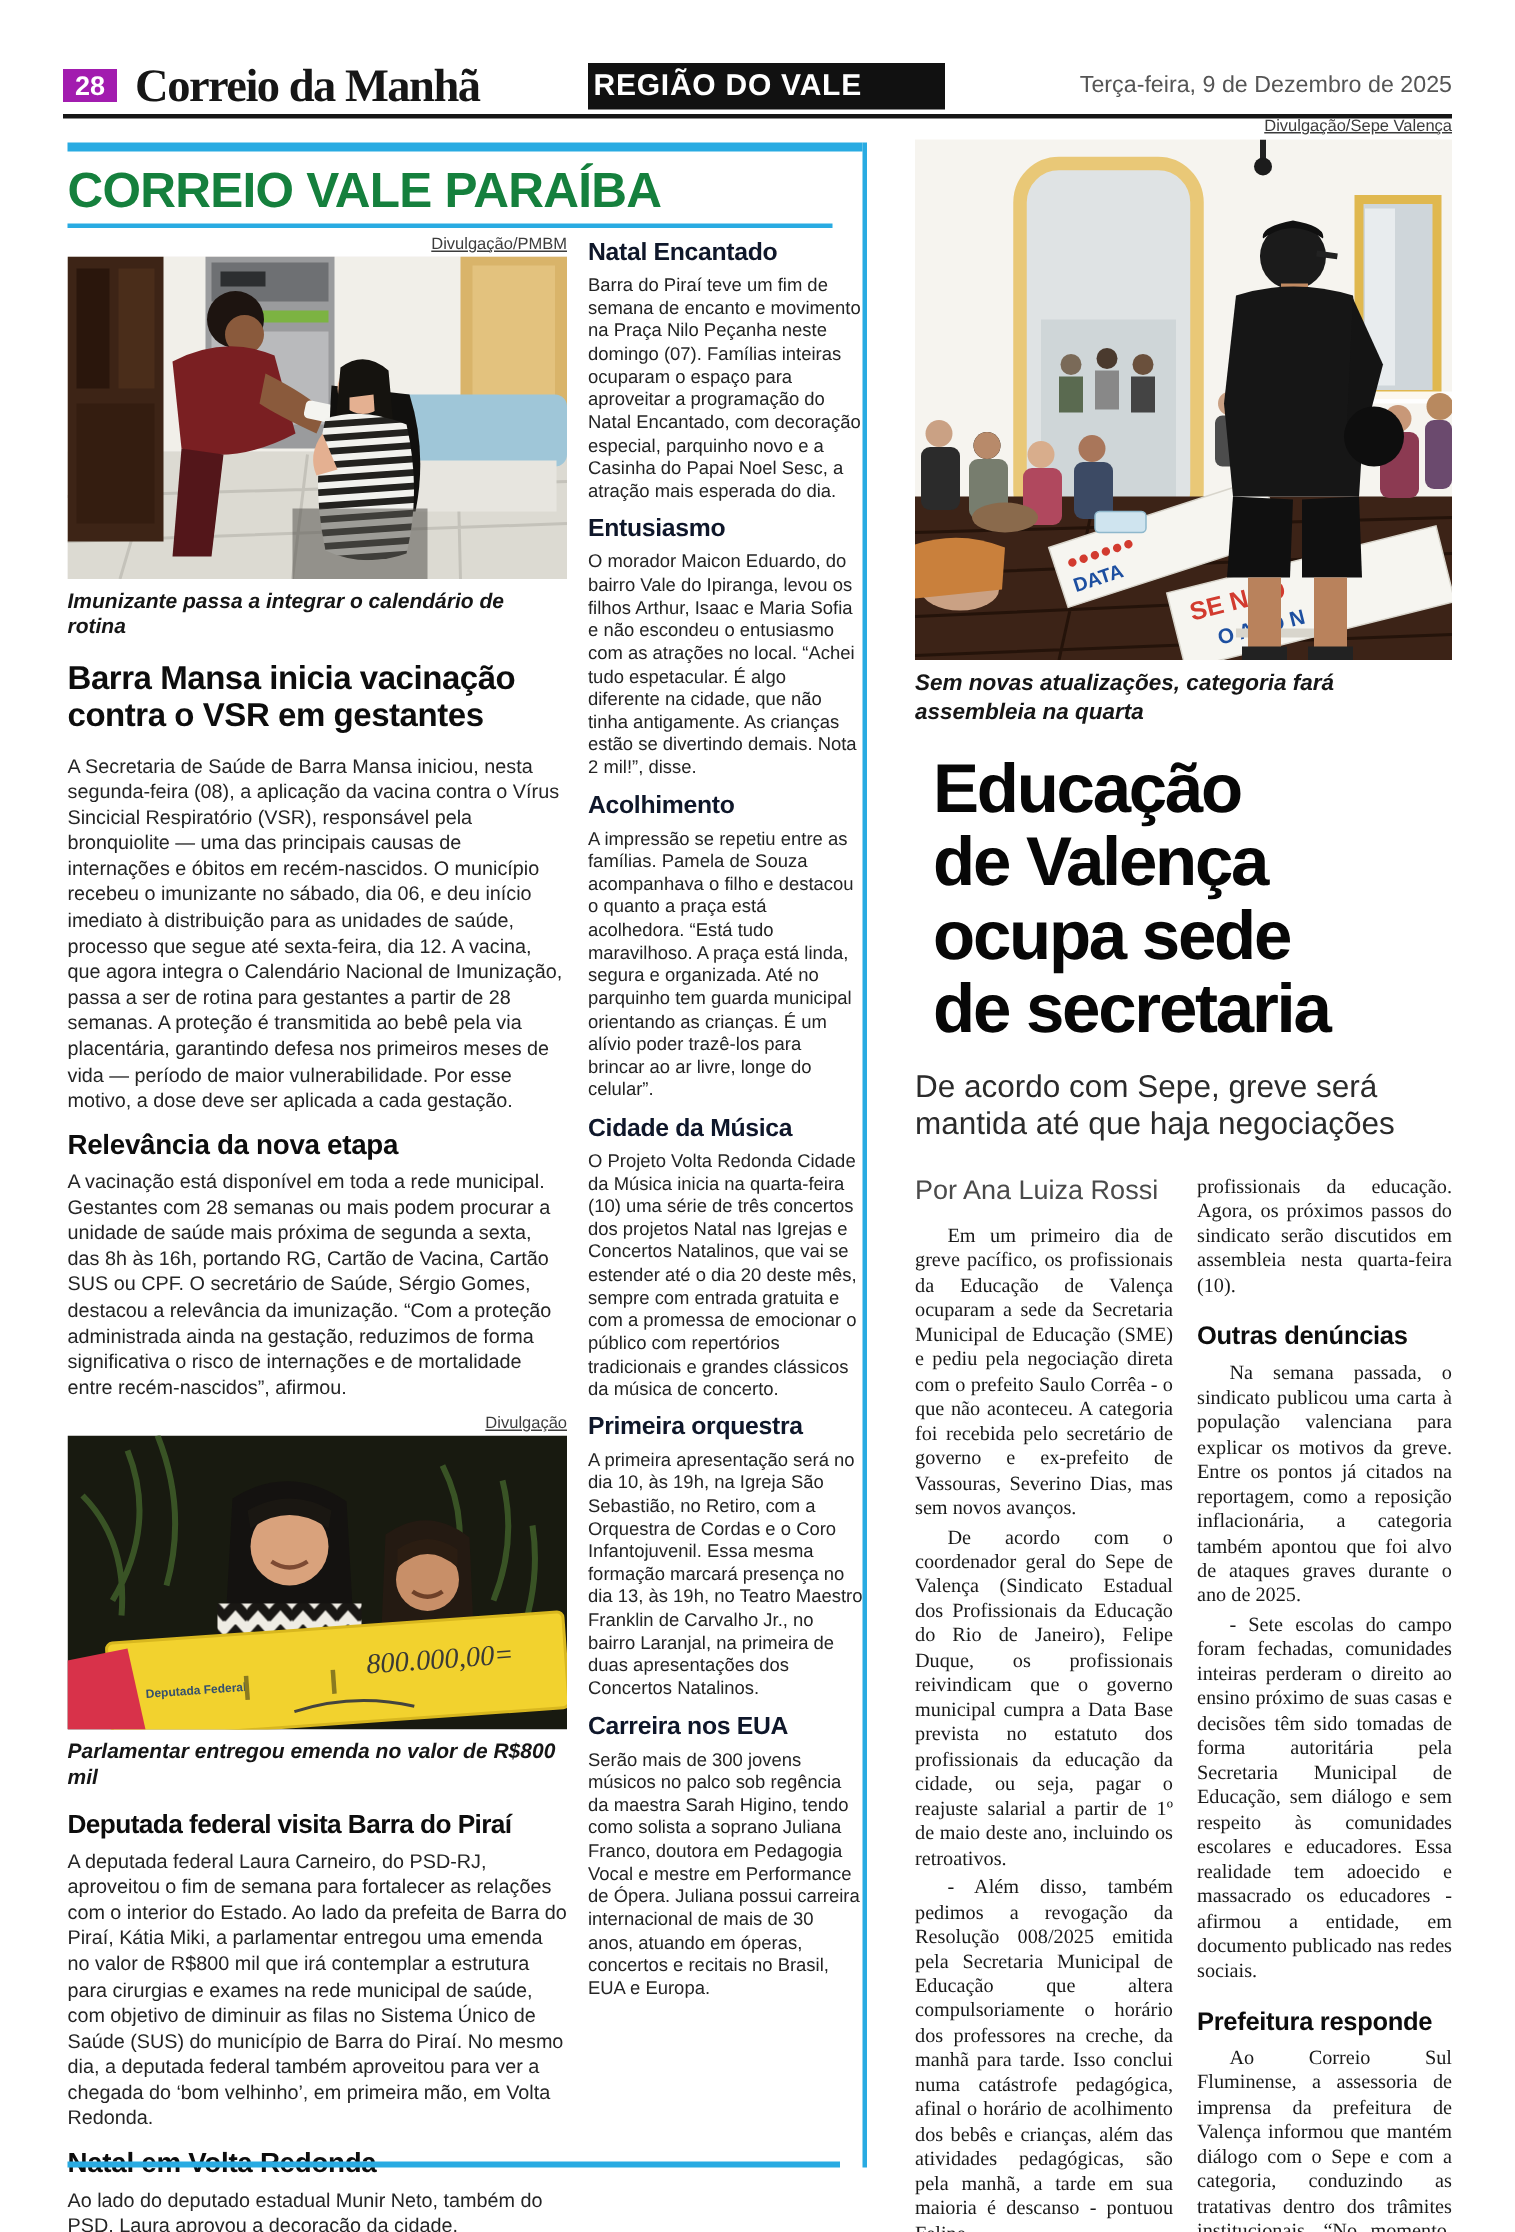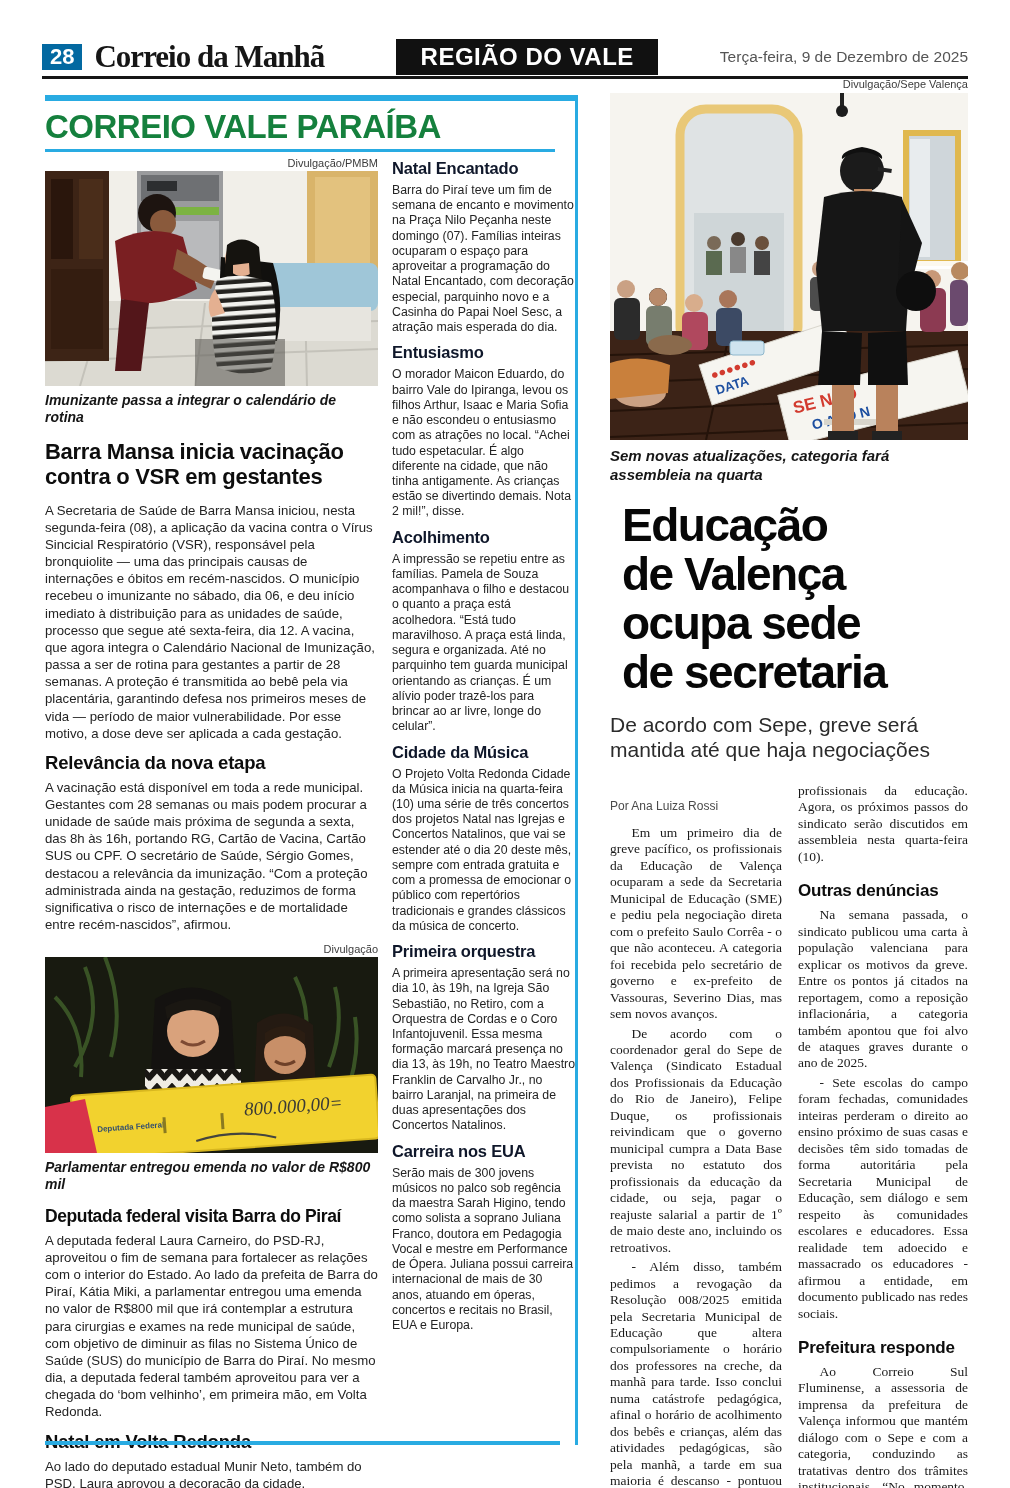--- a/index.html
+++ b/index.html
@@ -4,54 +4,54 @@
 <style>
   :root{ --accent:#29abe2; --ink:#111; --body:#222; }
   html,body{margin:0;padding:0;}
   body{
     width:1010px;height:1488px;position:relative;background:#fff;
     font-family:"Liberation Sans","DejaVu Sans",sans-serif;color:var(--body);
     overflow:hidden;
   }
   
   .pageheader{position:absolute;left:42px;top:40px;width:926px;height:34px;display:flex;align-items:center;}
-  .pagenum{background:#0369a1;color:#fff;font-weight:800;font-size:22px;padding:2px 8px;line-height:1;}
+  .pagenum{background:#a21caf;color:#fff;font-weight:800;font-size:18px;padding:2px 8px;line-height:1;}
   .paperlogo{font-family:"Liberation Serif","DejaVu Serif",serif;font-weight:700;font-size:31px;color:#161616;margin-left:12px;letter-spacing:-1px;white-space:nowrap;}
-  .sectionbox{background:#111;color:#fff;font-weight:800;font-size:24px;letter-spacing:.5px;padding:4px 16px;margin-left:72px;width:230px;text-align:center;white-space:nowrap;}
+  .sectionbox{background:#111;color:#fff;font-weight:800;font-size:20px;letter-spacing:.5px;padding:4px 4px;margin-left:72px;width:230px;white-space:nowrap;}
   .dateline{margin-left:auto;color:#555;font-size:15.5px;white-space:nowrap;}
   .headrule{position:absolute;left:42px;top:76px;width:926px;height:3px;background:#161616;}
 
   
   .valebox{position:absolute;left:45px;top:95px;width:533px;height:1350px;border-right:3px solid var(--accent);box-sizing:border-box;}
   .valebox .topbar{height:6px;background:var(--accent);}
   .valetitle{font-size:33px;font-weight:800;color:#15803d;letter-spacing:-.5px;margin:9px 0 6px 0;line-height:1;}
   .valeunderline{height:3px;background:var(--accent);width:510px;margin-bottom:3px;}
   .valecols{display:flex;gap:14px;}
   .colA{width:333px;flex:0 0 333px;}
   .colB{flex:1;min-width:0;}
-  .credit{font-size:11px;color:#3c3c3c;text-align:right;margin:2px 0 2px 0;}
+  .credit{font-size:11px;color:#3c3c3c;text-align:right;margin:2px 0 2px 0;text-decoration:underline;}
   .photo{display:block;}
   .caption{font-size:14px;font-weight:700;font-style:italic;color:#161616;margin:6px 0 13px 0;line-height:1.2;}
   .h2a{font-size:22px;font-weight:800;color:#0d0d0d;line-height:1.16;letter-spacing:-.3px;margin:2px 0 12px 0;white-space:nowrap;}
   .bodytext{font-size:13.2px;line-height:1.3;color:#242424;margin:0 0 10px 0;}
   .h3a{font-size:18.5px;font-weight:800;color:#0d0d0d;margin:4px 0 5px 0;letter-spacing:-.2px;}
   .h3wide{font-size:17.5px;font-weight:800;color:#0d0d0d;margin:2px 0 5px 0;letter-spacing:-.4px;white-space:nowrap;}
   .brieftitle{font-size:16.5px;font-weight:800;color:#0f172a;margin:8px 0 5px 0;letter-spacing:-.2px;}
   .brieftitle.first{margin-top:4px;}
   .briefbody{font-size:12.3px;line-height:1.24;color:#242424;margin:0;}
 
   
   .mainart{position:absolute;left:610px;top:78px;width:358px;}
   .mainart .credit{margin:0 0 3px 0;}
   .maincaption{font-size:15px;font-weight:700;font-style:italic;color:#161616;margin:7px 0 16px 0;line-height:1.25;}
   .mainheadline{font-size:46px;font-weight:700;color:#070707;line-height:1.07;letter-spacing:-1.5px;margin:0 0 16px 12px;}
   .mainheadline div{white-space:nowrap;}
   .subheadline{font-size:21px;font-weight:400;color:#2b2b2b;line-height:1.18;margin:0 0 20px 0;}
   .subheadline div{white-space:nowrap;}
-  .byline{font-size:12px;color:#4a4a4a;margin:16px 0 12px 0;}
+  .byline{font-size:18px;color:#4a4a4a;margin:0 0 12px 0;}
   .artcols{display:flex;gap:16px;}
   .artcol1{width:172px;flex:0 0 172px;}
   .artcol2{flex:1;min-width:0;}
   .serifp{font-family:"Liberation Serif","DejaVu Serif",serif;font-size:13.5px;line-height:1.22;text-align:justify;color:#191919;margin:0 0 3px 0;text-indent:1.6em;hyphens:auto;}
   .serifp.noindent{text-indent:0;}
   .sechead{font-size:17px;font-weight:800;color:#0d0d0d;margin:16px 0 6px 0;letter-spacing:-.2px;}
 </style>
 </head>
 <body>
 

